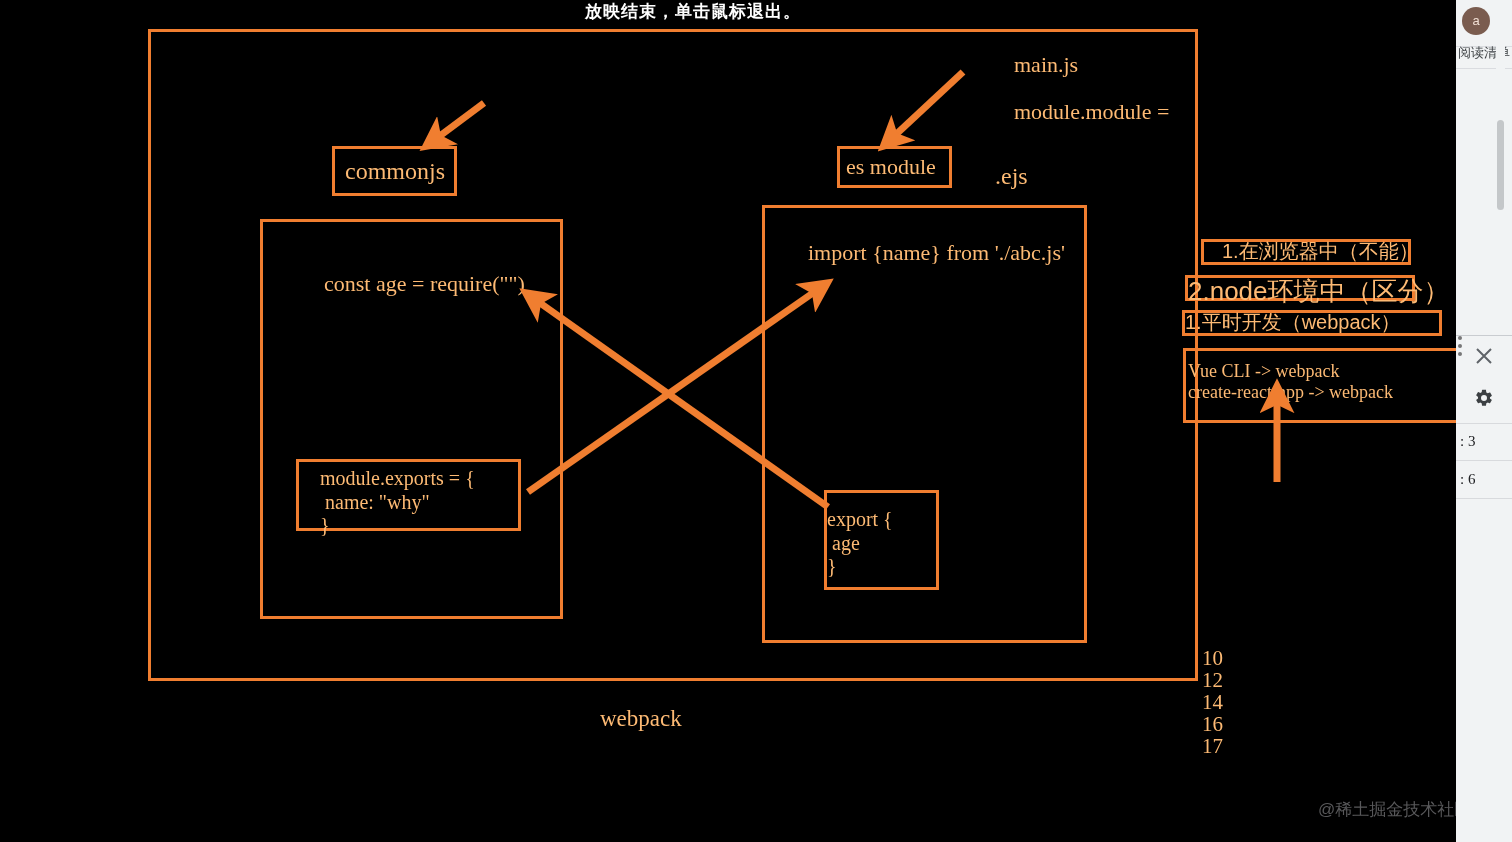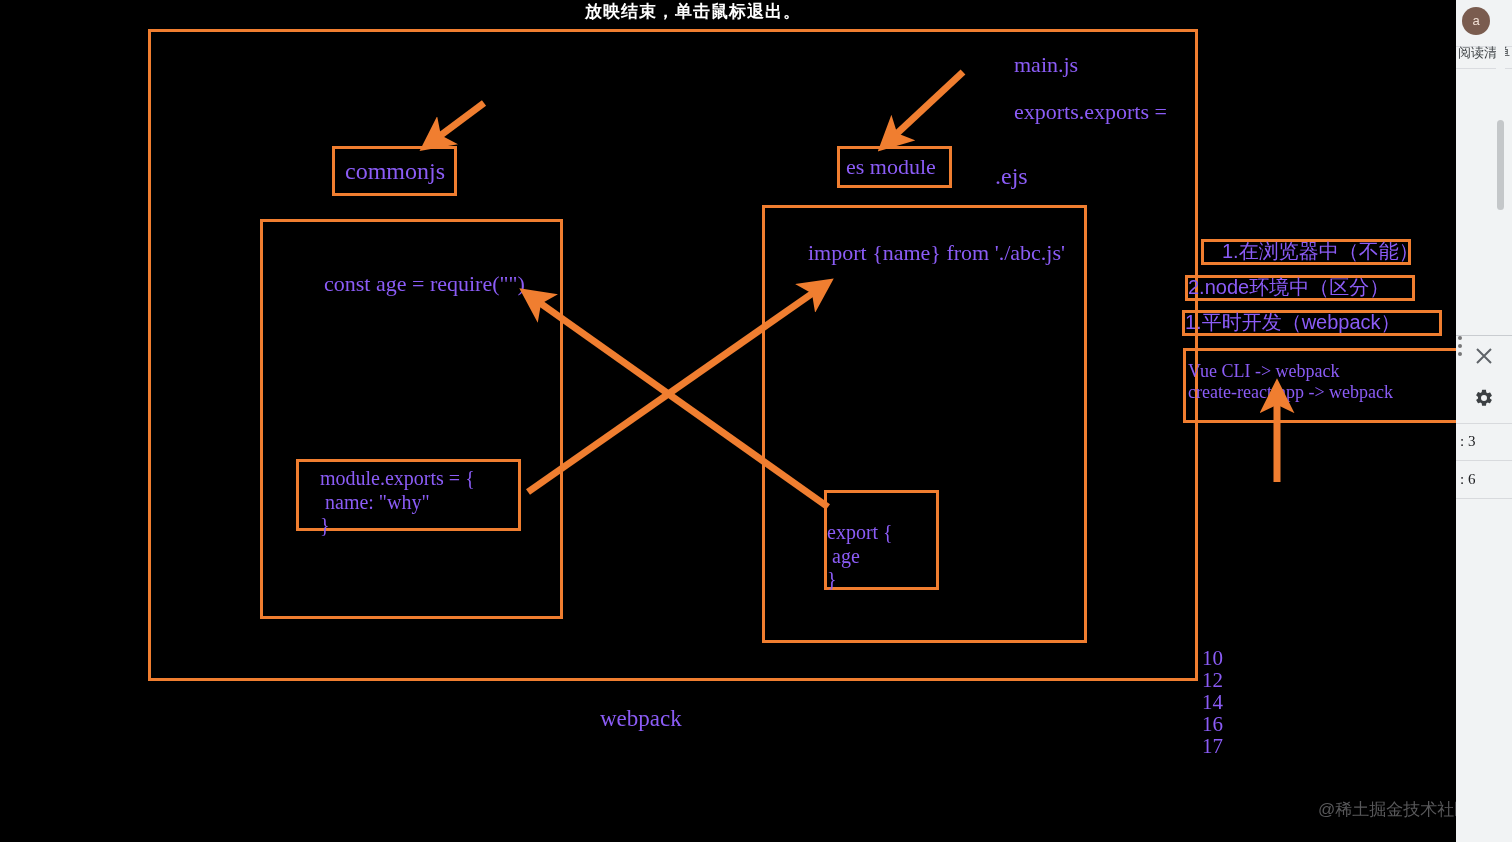--- a/index.html
+++ b/index.html
@@ -8,21 +8,21 @@
 
   .stage{position:absolute;left:0;top:0;width:1456px;height:842px;background:#000;overflow:hidden;}
 
   
   .status-line{position:absolute;left:0;top:0;width:1386px;text-align:center;
     color:#ffffff;font-size:17px;font-family:"Liberation Sans","DejaVu Sans",sans-serif;
     font-weight:bold;letter-spacing:1px;line-height:24px;}
 
   
   .obox{position:absolute;border:3px solid #F07E30;box-sizing:border-box;}
-  .otext{position:absolute;color:#8b5cf6;white-space:pre;line-height:1.18;}
+  .otext{position:absolute;color:#fdba74;white-space:pre;line-height:1.18;}
 
   .big-frame{left:148px;top:29px;width:1050px;height:652px;border-width:3px;}
 
   .commonjs-box{left:332px;top:146px;width:125px;height:50px;}
   .esmodule-box{left:837px;top:146px;width:115px;height:42px;}
 
   .left-inner{left:260px;top:219px;width:303px;height:400px;}
   .right-inner{left:762px;top:205px;width:325px;height:438px;}
 
   .modexp-box{left:296px;top:459px;width:225px;height:72px;}
@@ -35,23 +35,23 @@
 
   
   .t-commonjs{left:345px;top:157px;font-size:24px;}
   .t-esmodule{left:846px;top:154px;font-size:22px;}
   .t-mainjs{left:1014px;top:52px;font-size:22px;}
   .t-modexports{left:1014px;top:99px;font-size:22px;}
   .t-ejs{left:995px;top:162px;font-size:24px;}
   .t-require{left:324px;top:271px;font-size:22px;}
   .t-import{left:808px;top:240px;font-size:22px;}
   .t-modexp-code{left:320px;top:467px;font-size:20px;}
-  .t-export-code{left:827px;top:508px;font-size:20px;margin-top:13px;}
+  .t-export-code{left:827px;top:508px;font-size:20px;}
   .t-note1{left:1205px;top:240px;font-size:20px;font-family:"Liberation Sans","DejaVu Sans",sans-serif;margin-left:17px;}
-  .t-note2{left:1188px;top:276px;font-size:20px;font-family:"Liberation Sans","DejaVu Sans",sans-serif;}
+  .t-note2{left:1188px;top:276px;font-size:26px;font-family:"Liberation Sans","DejaVu Sans",sans-serif;}
   .t-note3{left:1185px;top:311px;font-size:20px;font-family:"Liberation Sans","DejaVu Sans",sans-serif;}
   .t-note4{left:1188px;top:361px;font-size:18px;}
   .t-webpack{left:600px;top:705px;font-size:23px;}
   .t-linenums{left:1202px;top:647px;font-size:21px;line-height:22px;}
 
   
   .arrows{position:absolute;left:0;top:0;width:1456px;height:842px;pointer-events:none;}
 
   
   .watermark{position:absolute;left:1318px;top:798px;color:#58585a;font-size:17px;
@@ -111,21 +111,21 @@
 
   <div class="obox right-inner"></div>
   <div class="otext t-import">import {name} from './abc.js'</div>
 
   <div class="obox export-box"></div>
   <div class="otext t-export-code">export {
  age
 }</div>
 
   <div class="otext t-mainjs">main.js</div>
-  <div class="otext t-modexports">exports.exports =</div>
+  <div class="otext t-modexports">module.module =</div>
   <div class="otext t-ejs">.ejs</div>
 
   <div class="obox note1-box"></div>
   <div class="otext t-note1">1.在浏览器中（不能）</div>
 
   <div class="obox note2-box"></div>
   <div class="otext t-note2">2.node环境中（区分）</div>
 
   <div class="obox note3-box"></div>
   <div class="otext t-note3">1.平时开发（webpack）</div>

